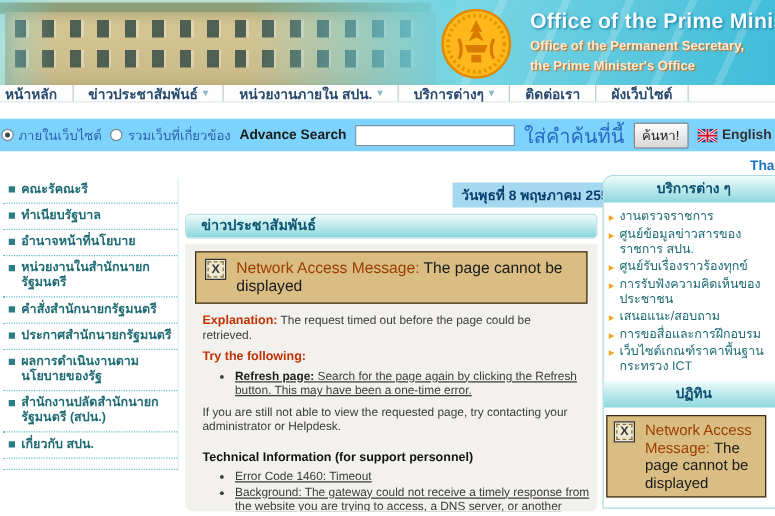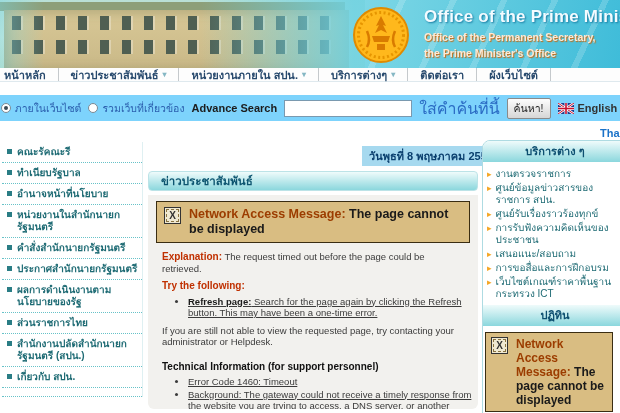--- a/index.html
+++ b/index.html
@@ -62,21 +62,21 @@
     background:linear-gradient(#effbfb,#8bd7dd); border:1px solid #bce3e7; border-radius:4px;
     color:#0d5570; font-weight:bold; font-size:11.5px; line-height:18px; padding-left:12px; }
   .err-panel { position:absolute; left:148px; top:195px; width:330px; height:214px;
     background:#f2f1ee; border-radius:0 0 6px 6px; overflow:hidden; padding:4px 6px; }
   
   .err-title-box { background:#d9bd82; border:1px solid #3a2d12; padding:5px 7px;
     display:flex; gap:8px; align-items:flex-start; margin:2px 2px 8px 2px; }
   .xicon { width:17px; height:17px; flex-shrink:0; background:#efe9d2; border:1px solid #333;
     outline:1px dashed #8a7340; outline-offset:-3px; color:#333; font-size:10px; font-weight:bold;
     display:flex; align-items:center; justify-content:center; }
-  .err-title-text { font-size:12.5px; font-weight:bold; line-height:15px; color:#1a1a1a; }
+  .err-title-text { font-size:12.5px; font-weight:normal; line-height:15px; color:#1a1a1a; }
   .err-title-text .lbl { color:#9c3d00; }
   .err-body { font-size:9.5px; color:#3b3b3b; line-height:11.5px; }
   .err-body p { margin:6px 8px 0 8px; }
   .red { color:#c03000; font-weight:bold; font-size:10px; }
   .err-body b { color:#1c1c1c; }
   .err-body ul { margin:4px 0 2px 34px; }
   .err-body li { margin-bottom:1px;text-decoration:underline; }
   .tech-t { font-weight:bold; color:#111; font-size:10px; margin-top:13px !important; }
   
   .rsb { position:absolute; left:482px; top:140px; width:146px; }
@@ -207,24 +207,20 @@
     <div class="sb-item">
         <span class="sq"></span>
         <span>ประกาศสำนักนายกรัฐมนตรี</span>
       </div>
     <div class="sb-item">
         <span class="sq"></span>
         <span>ผลการดำเนินงานตามนโยบายของรัฐ</span>
       </div>
     <div class="sb-item">
         <span class="sq"></span>
-        <span>ส่วนราชการไทย</span>
-      </div>
-    <div class="sb-item">
-        <span class="sq"></span>
         <span>สำนักงานปลัดสำนักนายกรัฐมนตรี (สปน.)</span>
       </div>
     <div class="sb-item">
         <span class="sq"></span>
         <span>เกี่ยวกับ สปน.</span>
       </div>
     <div class="sb-item"></div>
 
   </div>
 

